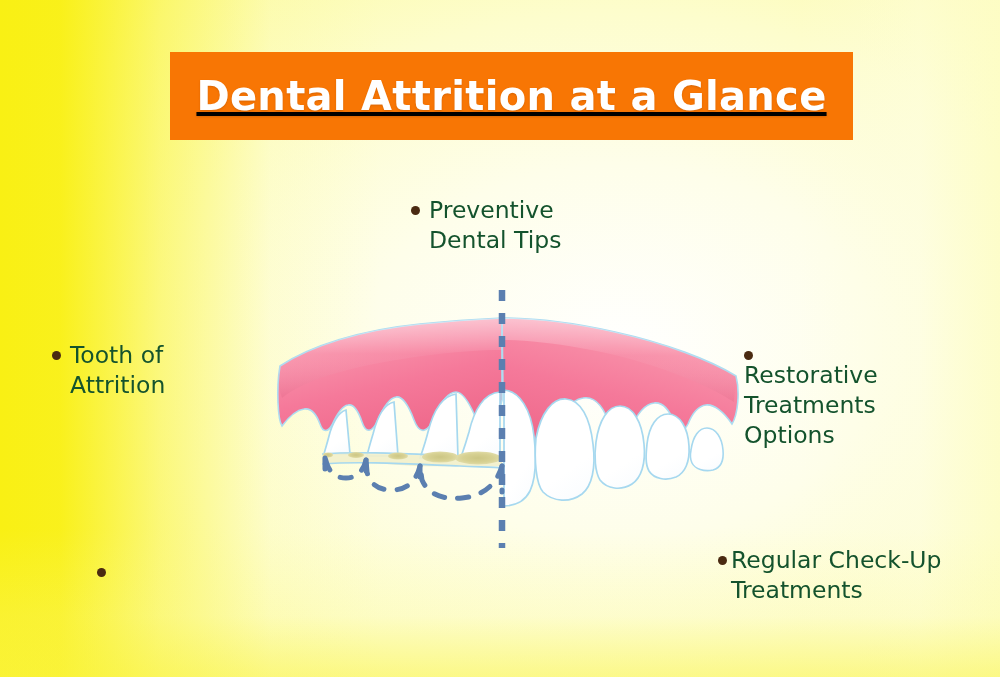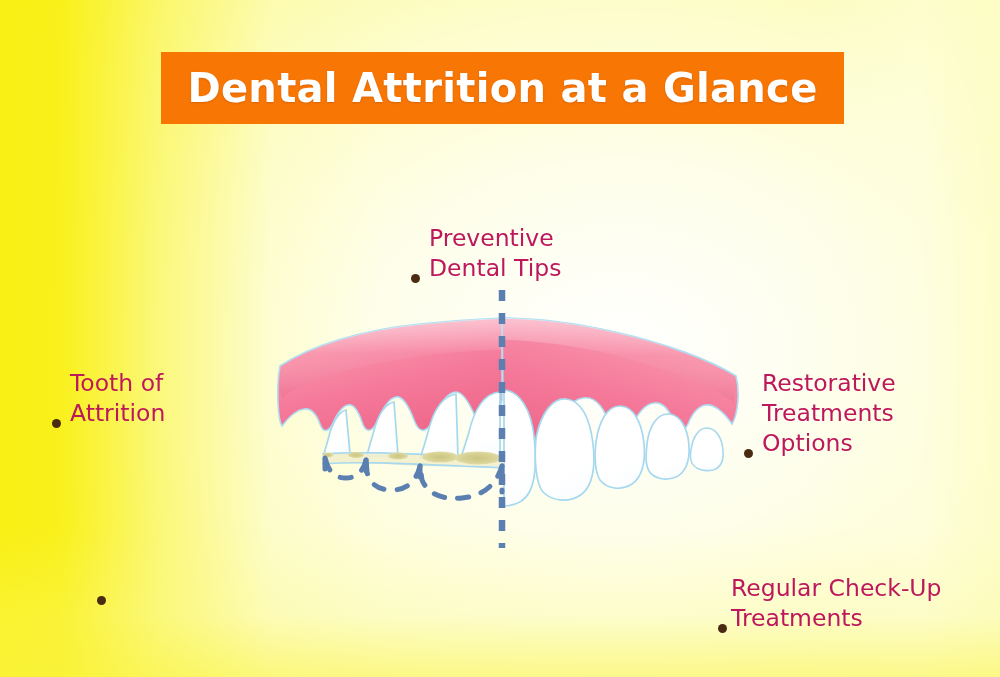--- a/index.html
+++ b/index.html
@@ -44,57 +44,56 @@
     position:absolute; inset:0;
     background: linear-gradient(0deg,
         rgba(250,245,80,0.55) 0%,
         rgba(252,250,150,0.22) 9%,
         rgba(255,255,255,0) 22%);
   }
 
   
   #title-banner {
     position:absolute;
-    left:161px; top:52px;
-    width:683px; height:72px;
+    left:170px; top:52px;
+    width:683px; height:88px;
     background:#F87604;
-    display:flex; align-items:center; justify-content:center;
+    display:flex; align-items:center; justify-content:center;text-decoration:underline;
   }
   #title-text {
     color:#FFFFFF;
     font-size:40px;
     font-weight:bold;
     letter-spacing:0.3px;
     white-space:nowrap;
     text-shadow:0 1px 2px rgba(120,50,0,0.25);
   }
 
   
   .callout {
     position:absolute;
     display:flex;
-    align-items:flex-end;
-    color:#be185d;
+    align-items:flex-start;
+    color:#14532d;
     font-size:23.5px;
     line-height:30px;
     font-weight:400;
     white-space:pre-line;
-    margin-top:28px;
   }
   .callout .dot {
     width:9px; height:9px;
     border-radius:50%;
     background:#4A2A11;
     flex:0 0 auto;
     margin-top:11px;
     margin-right:9px;
   }
   #callout-preventive  { left:411px; top:195px; }
   #callout-causes      { left:52px;  top:340px; }
-  #callout-restorative { left:744px; top:340px; }
+  #callout-restorative { left:744px; top:340px;flex-direction:column; }
   #callout-toothwear   { left:97px;  top:557px; }
   #callout-checkup     { left:718px; top:545px; }
   #callout-checkup .dot { margin-right:4px; }
 
   
   #teeth-illustration {
     position:absolute;
     left:270px; top:280px;
     width:480px; height:280px;
   }

